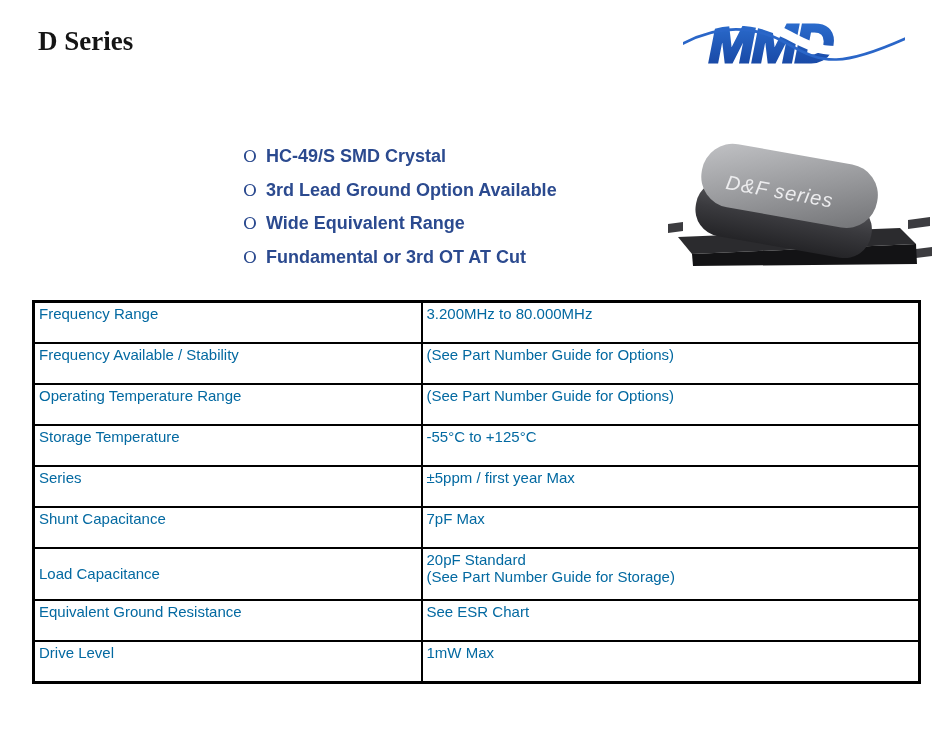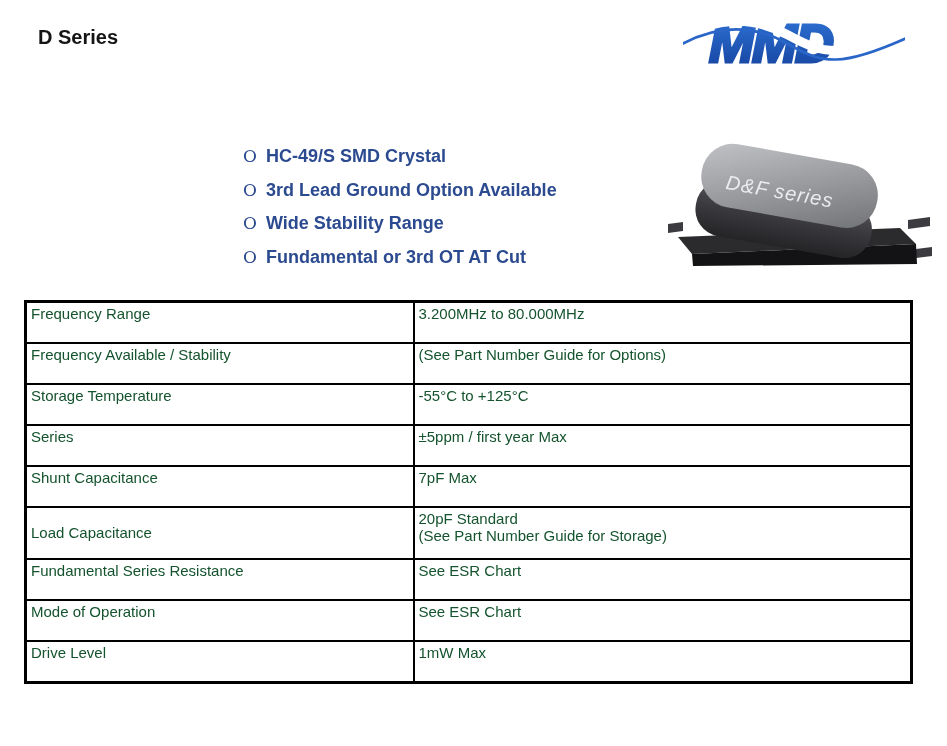--- a/index.html
+++ b/index.html
@@ -3,40 +3,40 @@
 <meta charset="utf-8">
 <style>
   html,body{margin:0;padding:0;background:#fff;}
   #page{
     position:relative;width:947px;height:746px;background:#ffffff;
     font-family:"Liberation Sans",sans-serif;color:#000;overflow:hidden;
   }
   
   .title{
     position:absolute;left:38px;top:26px;
-    font-size:20px;font-weight:700;color:#151515;letter-spacing:0px;
+    font-size:27px;font-weight:700;color:#151515;letter-spacing:0px;font-family:Liberation Serif, serif;
   }
   .logo{position:absolute;left:683px;top:10px;width:222px;height:64px;}
   
   .features{position:absolute;left:243px;top:146px;}
   .feature{
     display:flex;align-items:baseline;height:33.5px;
     font-size:18px;font-weight:700;color:#2B4A8F;white-space:nowrap;
   }
   .feature .fb{
     font-family:"DejaVu Serif",serif;font-weight:400;font-size:17px;
     margin-right:9px;color:#2B4A8F;
   }
   
   .product{position:absolute;left:668px;top:132px;width:268px;height:160px;}
   
   .spec{
-    position:absolute;left:24px;top:300px;width:886px;
+    position:absolute;left:32px;top:300px;width:886px;
     border-collapse:collapse;table-layout:fixed;
-    font-size:15px;color:#14532d;padding-left:42px;
+    font-size:15px;color:#0369a1;padding-left:42px;
   }
   .spec,
   .spec td{border:2px solid #000;}
   .spec{border:3px solid #000;}
   .spec td{padding:2px 4px 0 4px;vertical-align:top;overflow:hidden;}
   .spec td.val{text-align:left;white-space:pre-line;}
   .spec tr.rn td{height:37px;}          
   .spec tr.rt td{height:44px;}          
   .spec tr.rt td.lbl{vertical-align:middle;padding-bottom:4px;}
   col.c1{width:388px;}col.c2{width:498px;}
@@ -64,21 +64,21 @@
     <div class="feature">
       <span class="fb">O</span>
       <span>HC-49/S SMD Crystal</span>
     </div>
     <div class="feature">
       <span class="fb">O</span>
       <span>3rd Lead Ground Option Available</span>
     </div>
     <div class="feature">
       <span class="fb">O</span>
-      <span>Wide Stability Range</span>
+      <span>Wide Equivalent Range</span>
     </div>
     <div class="feature">
       <span class="fb">O</span>
       <span>Fundamental or 3rd OT AT Cut</span>
     </div>
   </div>
 
   <svg class="product" viewBox="0 0 268 160" aria-hidden="true">
     <defs>
       <linearGradient id="canTop" x1="0" y1="0" x2="1" y2="1">
@@ -115,42 +115,42 @@
     <tbody>
       <tr class="rn">
         <td class="lbl">Frequency Range</td>
         <td class="val">3.200MHz to 80.000MHz</td>
       </tr>
       <tr class="rn">
         <td class="lbl">Frequency Available / Stability</td>
         <td class="val">(See Part Number Guide for Options)</td>
       </tr>
       <tr class="rn">
+        <td class="lbl">Operating Temperature Range</td>
+        <td class="val">(See Part Number Guide for Options)</td>
+      </tr>
+      <tr class="rn">
         <td class="lbl">Storage Temperature</td>
         <td class="val">-55°C to +125°C</td>
       </tr>
       <tr class="rn">
         <td class="lbl">Series</td>
         <td class="val">±5ppm / first year Max</td>
       </tr>
       <tr class="rn">
         <td class="lbl">Shunt Capacitance</td>
         <td class="val">7pF Max</td>
       </tr>
       <tr class="rt">
         <td class="lbl">Load Capacitance</td>
         <td class="val">20pF Standard
 (See Part Number Guide for Storage)</td>
       </tr>
       <tr class="rn">
-        <td class="lbl">Fundamental Series Resistance</td>
-        <td class="val">See ESR Chart</td>
-      </tr>
-      <tr class="rn">
-        <td class="lbl">Mode of Operation</td>
+        <td class="lbl">Equivalent Ground Resistance</td>
         <td class="val">See ESR Chart</td>
       </tr>
       <tr class="rn">
         <td class="lbl">Drive Level</td>
         <td class="val">1mW Max</td>
       </tr>
     </tbody>
   </table>
 
 </div>

